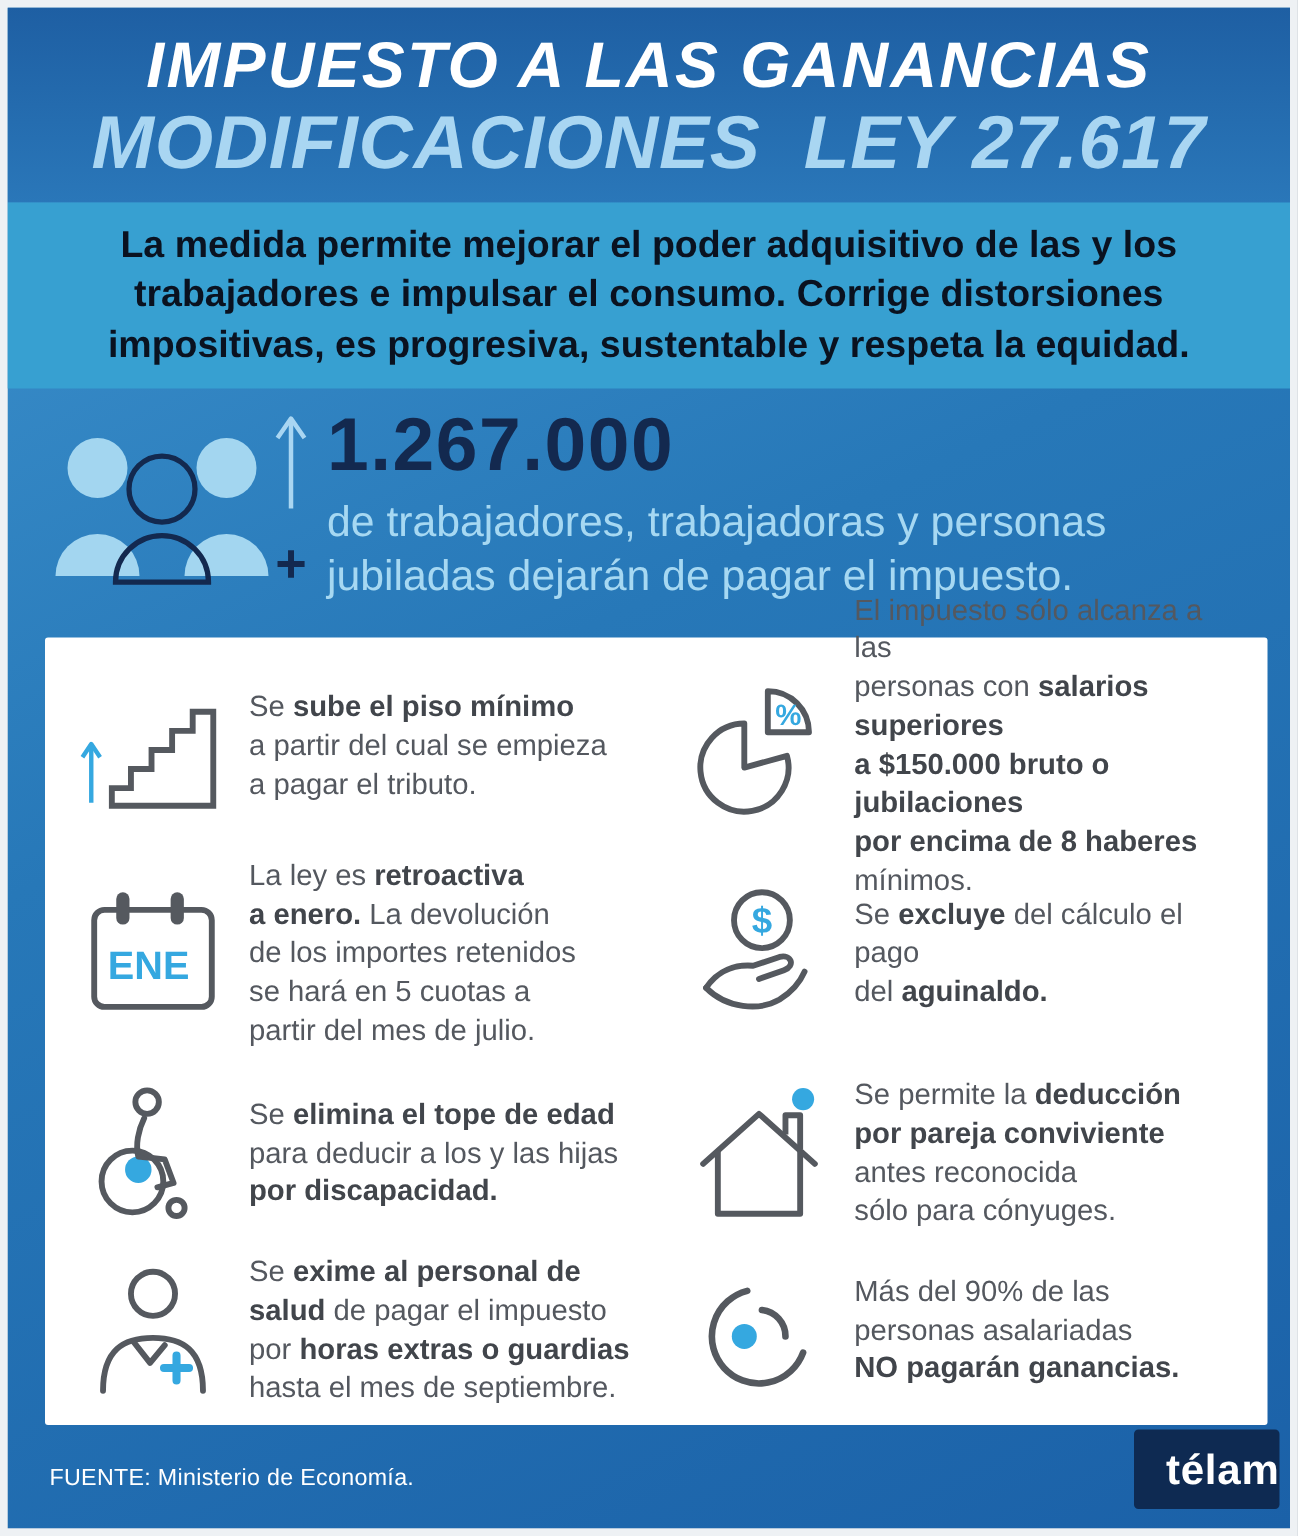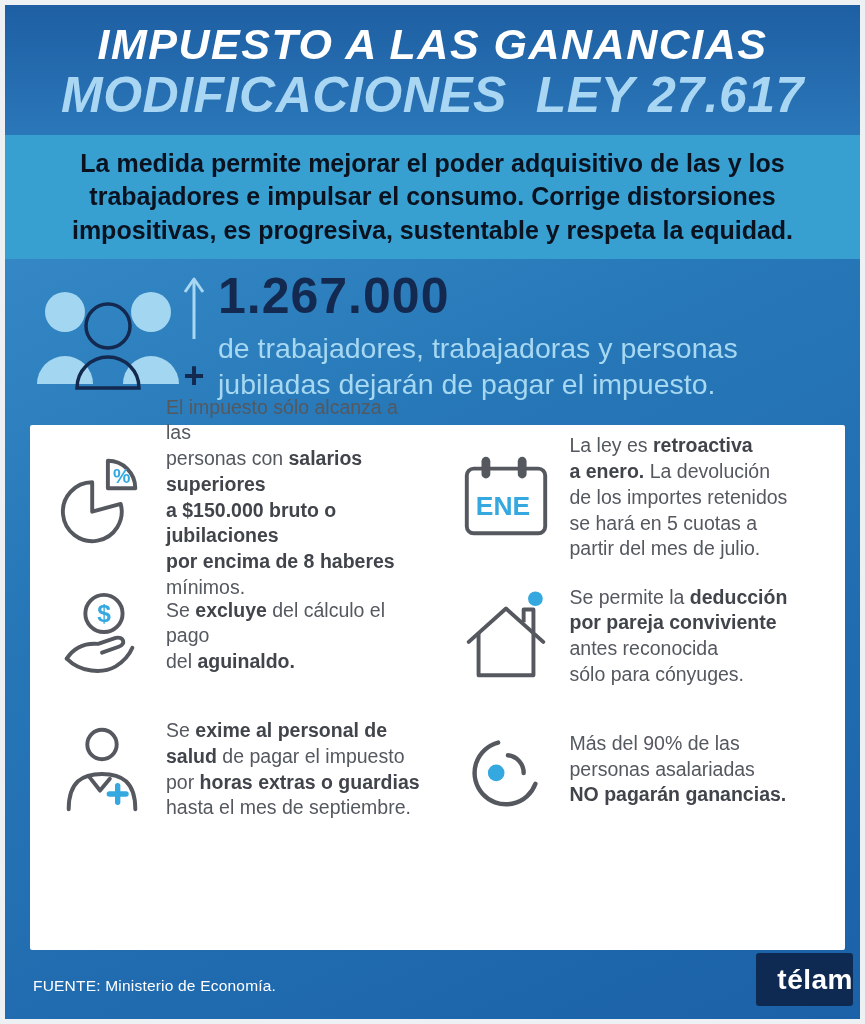--- a/index.html
+++ b/index.html
@@ -114,20 +114,32 @@
     </div>
     <div class="stat-text">
       <div class="stat-number">1.267.000</div>
       <div class="stat-desc">de trabajadores, trabajadoras y personas
 jubiladas dejarán de pagar el impuesto.</div>
     </div>
   </div>
 
   <div class="info-card">
 
+    <div class="card-item">
+      <div class="icon-box">
+        <svg width="98" height="98" viewBox="0 0 100 100">
+          <path d="M8 88 V50" stroke="#35a8e0" stroke-width="3" fill="none"></path>
+          <path d="M2 57 L8 48 L14 57" stroke="#35a8e0" stroke-width="3" fill="none" stroke-linejoin="round"></path>
+          <path d="M22 90 H91 V26 H77 V39 H63 V52 H49 V65 H35 V78 H22 Z" stroke="#55595f" stroke-width="4" fill="none" stroke-linejoin="miter"></path>
+        </svg>
+      </div>
+      <div class="item-text"><span>Se </span><b>sube el piso mínimo</b><span>
+a partir del cual se empieza
+a pagar el tributo.</span></div>
+    </div>
 
     <div class="card-item">
       <div class="icon-box">
         <svg width="98" height="98" viewBox="0 0 100 100">
           <path d="M40 64 L40 34 A30 30 0 1 0 69 56 Z" stroke="#55595f" stroke-width="4" fill="none" stroke-linejoin="round"></path>
           <path d="M56 40 L56 12 A28 28 0 0 1 84 40 Z" stroke="#55595f" stroke-width="4" fill="none" stroke-linejoin="round"></path>
           <text x="70" y="35" text-anchor="middle" font-size="20" font-weight="bold" fill="#35a8e0">%</text>
         </svg>
       </div>
       <div class="item-text"><span>El impuesto sólo alcanza a las
@@ -158,20 +170,34 @@
           <circle cx="52" cy="27" r="19" stroke="#55595f" stroke-width="4" fill="none"></circle>
           <text x="52" y="36" text-anchor="middle" font-size="25" font-weight="bold" fill="#35a8e0">$</text>
           <path d="M14 73 C22 61 34 57 46 58 L64 52 C72 50 75 58 67 61 L50 67" stroke="#55595f" stroke-width="4" fill="none" stroke-linecap="round" stroke-linejoin="round"></path>
           <path d="M14 73 C28 87 50 89 64 81 C72 76 78 69 81 62" stroke="#55595f" stroke-width="4" fill="none" stroke-linecap="round"></path>
         </svg>
       </div>
       <div class="item-text"><span>Se </span><b>excluye</b><span> del cálculo el pago
 del </span><b>aguinaldo.</b></div>
     </div>
 
+    <div class="card-item">
+      <div class="icon-box">
+        <svg width="98" height="98" viewBox="0 0 100 100">
+          <circle cx="40" cy="60" r="9" fill="#35a8e0"></circle>
+          <circle cx="46" cy="14" r="8" stroke="#55595f" stroke-width="4" fill="none"></circle>
+          <path d="M44 25 C40 33 38 43 40 51 L58 53 L64 69 L53 72" stroke="#55595f" stroke-width="4" fill="none" stroke-linecap="round" stroke-linejoin="round"></path>
+          <circle cx="36" cy="68" r="21" stroke="#55595f" stroke-width="4" fill="none"></circle>
+          <circle cx="66" cy="86" r="5.5" stroke="#55595f" stroke-width="4" fill="none"></circle>
+        </svg>
+      </div>
+      <div class="item-text"><span>Se </span><b>elimina el tope de edad</b><span>
+para deducir a los y las hijas
+</span><b>por discapacidad.</b></div>
+    </div>
 
     <div class="card-item">
       <div class="icon-box">
         <svg width="98" height="98" viewBox="0 0 100 100">
           <circle cx="80" cy="12" r="7.5" fill="#35a8e0"></circle>
           <path d="M12 56 L50 22 L88 56" stroke="#55595f" stroke-width="4" fill="none" stroke-linecap="round" stroke-linejoin="round"></path>
           <path d="M68 36 V23 H78 V46" stroke="#55595f" stroke-width="4" fill="none" stroke-linejoin="round"></path>
           <path d="M22 47 V90 H78 V47" stroke="#55595f" stroke-width="4" fill="none" stroke-linejoin="round"></path>
         </svg>
       </div>

